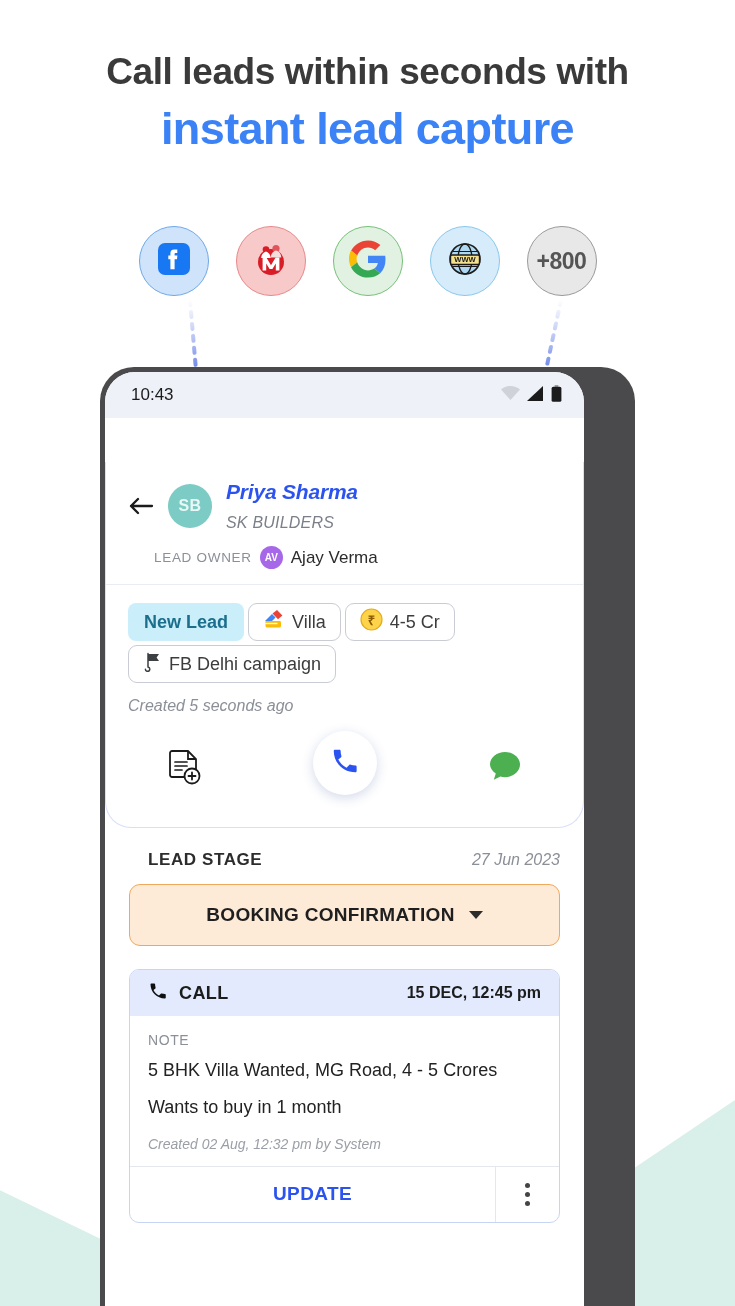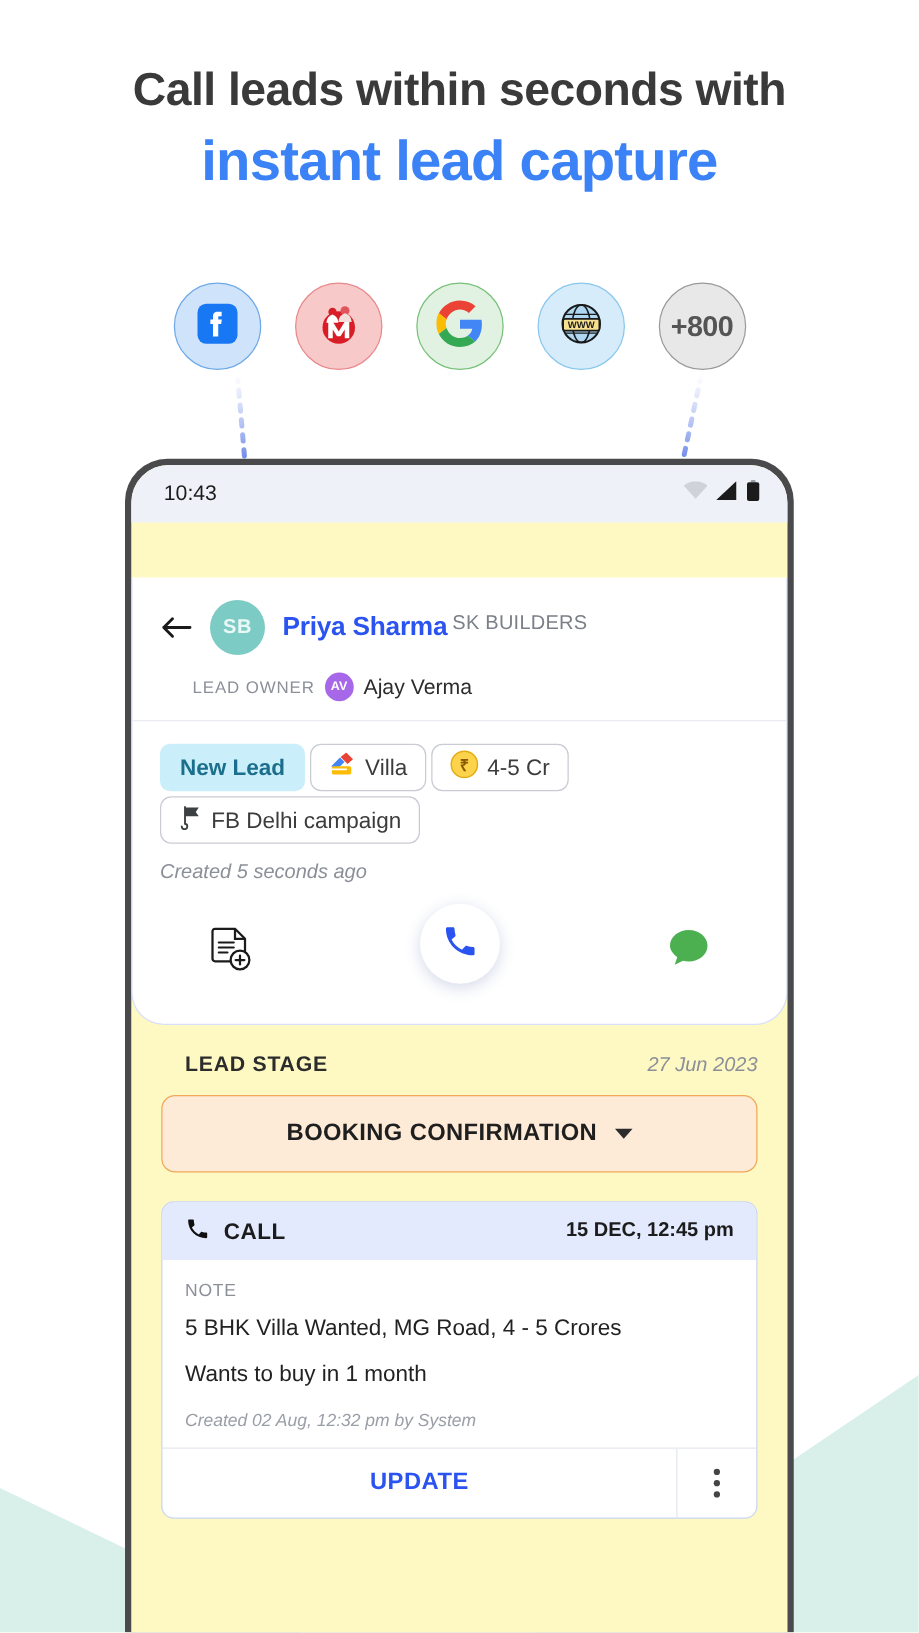--- a/index.html
+++ b/index.html
@@ -93,22 +93,22 @@
   .phone {
     position: absolute;
     left: 100px; top: 367px;
     width: 535px; height: 939px;
     background: #4a4a4c;
     border-radius: 34px 34px 0 0;
     padding: 5px 5px 0 5px;
     z-index: 7;
   }
   .screen {
-    width: 525px; height: 934px;
-    background: #fef9c3;
+    width: 479px; height: 934px;
+    background: #ffffff;
     border-radius: 30px 30px 0 0;
     overflow: hidden;
     position: relative;
   }
 
   
   .statusbar {
     height: 46px;
     display: flex; align-items: center; justify-content: space-between;
     padding: 0 22px 0 26px;
@@ -134,21 +134,21 @@
   }
   .back-arrow { width: 26px; height: 26px; flex: 0 0 auto; }
   .avatar-sb {
     width: 44px; height: 44px; border-radius: 50%;
     background: #7ccbc4;
     color: #e9f7f5;
     display: flex; align-items: center; justify-content: center;
     font-size: 16px; font-weight: bold; letter-spacing: .5px;
     flex: 0 0 auto;
   }
-  .lead-names { display: flex; flex-direction: row; gap: 4px; }
+  .lead-names { display: flex; flex-direction: column; gap: 10px; font-style: italic; }
   .lead-name { font-size: 21px; font-weight: bold; color: #2b53f0; letter-spacing: -0.2px; }
   .lead-company { font-size: 16px; color: #7b7f88; letter-spacing: .2px; }
 
   .owner-row {
     display: flex; align-items: center; gap: 8px;
     padding: 14px 22px 0 48px;
   }
   .owner-label { font-size: 13.5px; color: #8b8f98; letter-spacing: .7px; }
   .avatar-av {
     width: 23px; height: 23px; border-radius: 50%;

